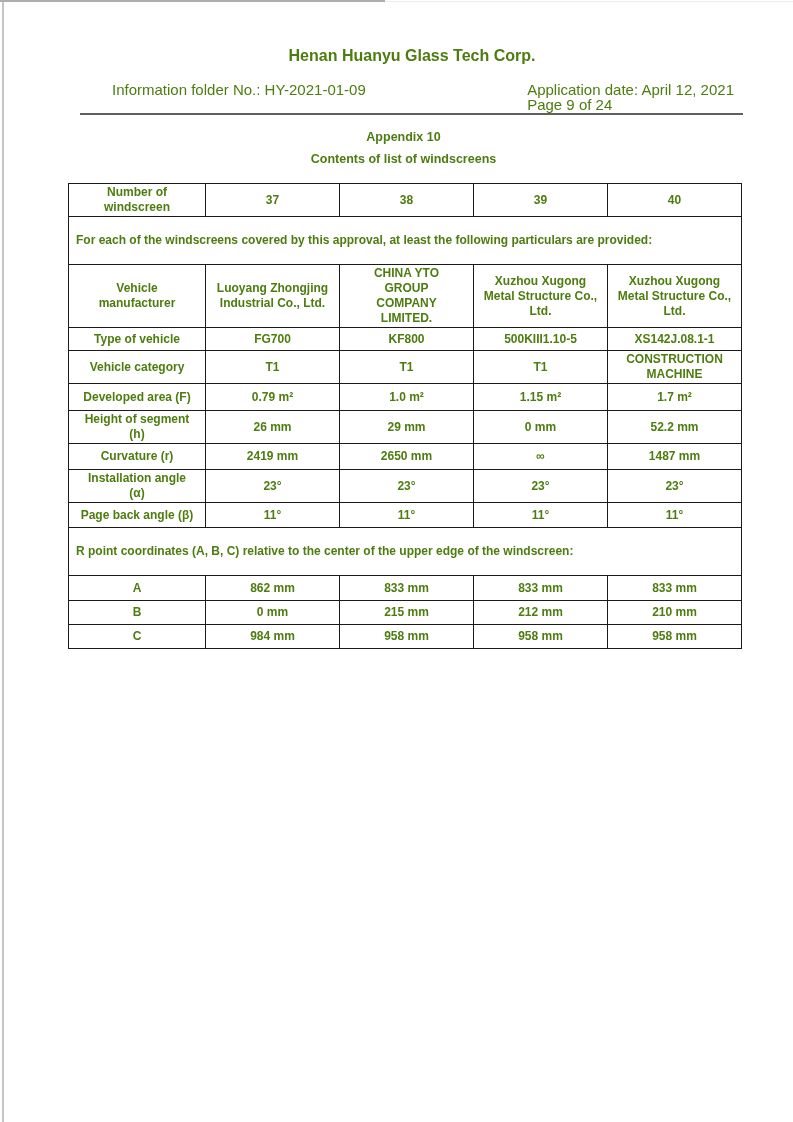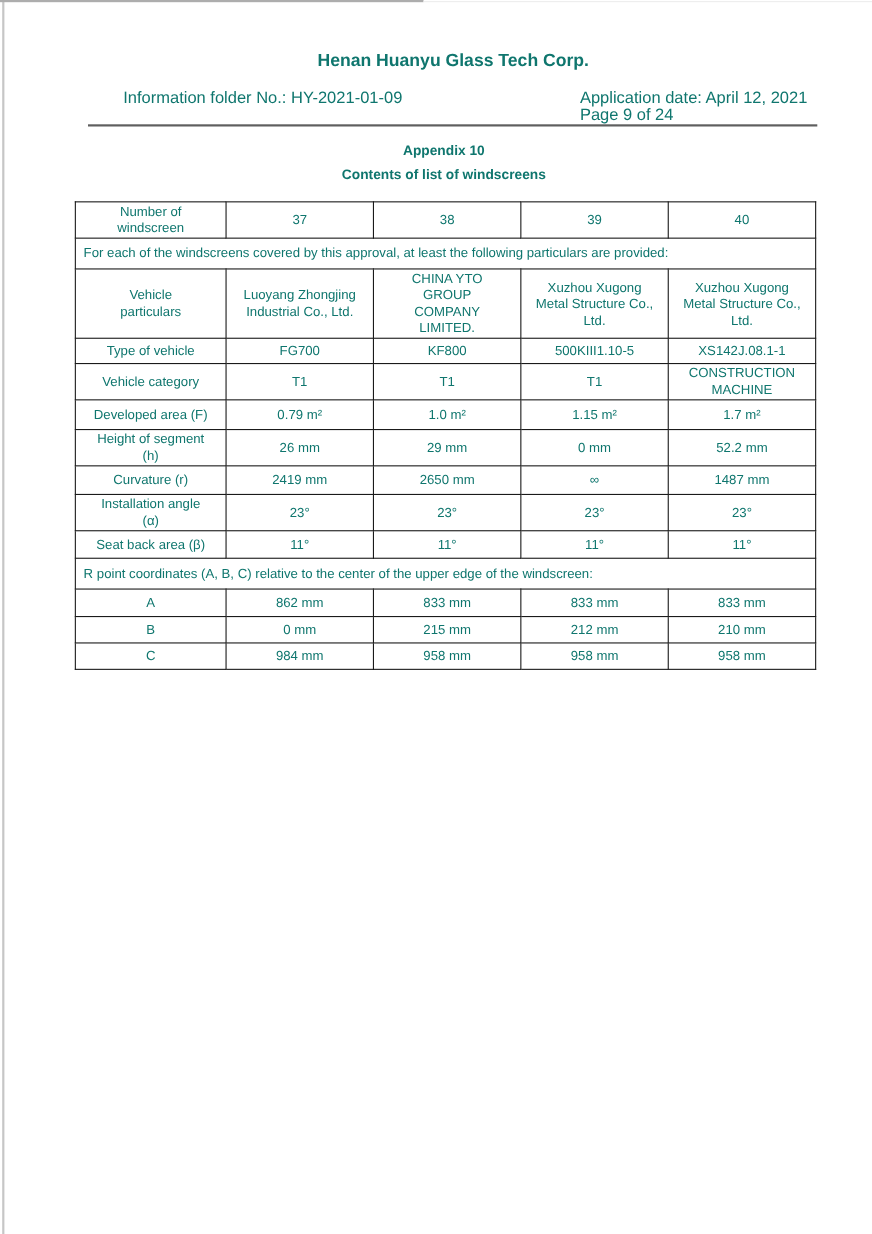--- a/index.html
+++ b/index.html
@@ -2,21 +2,21 @@
 <html><head>
 <meta charset="utf-8">
 <style>
   html, body { margin: 0; padding: 0; background: #ffffff; }
   .page {
     position: relative;
     width: 793px;
     height: 1122px;
     background: #ffffff;
     font-family: "Liberation Sans", sans-serif;
-    color: #0f766e;
+    color: #4d7c0f;
     overflow: hidden;
   }
   
   .edge-left   { position: absolute; left: 2px; top: 0; width: 2px; height: 1122px; background: #c6c6c6; }
   .edge-top-a  { position: absolute; left: 0; top: 0; width: 385px; height: 2px; background: #adadad; }
   .edge-top-b  { position: absolute; left: 385px; top: 1px; width: 408px; height: 1px; background: #ededed; }
 
   .doc-title {
     margin-left: 31px;
     padding-top: 46px;
@@ -48,34 +48,35 @@
     line-height: 15px;
   }
   .appendix { margin-top: 15px; }
   .subtitle { margin-top: 7px; }
 
   table.windscreen {
     border-collapse: collapse;
     table-layout: fixed;
     margin: 16px 0 0 68px;
     width: 673px;
+    font-weight: bold;
   }
   table.windscreen td {
     border: 1px solid #1a1a1a;
     font-size: 12px;
     text-align: center;
     vertical-align: middle;
     padding: 1px 4px;
     white-space: pre-line;
     line-height: 1.25;
     overflow: hidden;
   }
   table.windscreen td.note-cell {
     text-align: left;
-    padding: 6px 7px;
+    padding: 16px 7px;
     white-space: normal;
   }
   .rh32 { height: 32px; } .rh23 { height: 23px; } .rh63 { height: 63px; }
   .rh29 { height: 29px; } .rh27 { height: 27px; } .rh26 { height: 26px; }
   .rh28 { height: 28px; } .rh25 { height: 25px; } .rh24 { height: 24px; }
 </style>
 </head>
 <body>
 
 <div class="page">
@@ -114,21 +115,21 @@
         <td>37</td>
         <td>38</td>
         <td>39</td>
         <td>40</td>
       </tr>
       <tr class="rh23">
         <td class="note-cell" colspan="5">For each of the windscreens covered by this approval, at least the following particulars are provided:</td>
       </tr>
       <tr class="rh63">
         <td>Vehicle
-particulars</td>
+manufacturer</td>
         <td>Luoyang Zhongjing
 Industrial Co., Ltd.</td>
         <td>CHINA YTO
 GROUP
 COMPANY
 LIMITED.</td>
         <td>Xuzhou Xugong
 Metal Structure Co.,
 Ltd.</td>
         <td>Xuzhou Xugong
@@ -174,21 +175,21 @@
       </tr>
       <tr class="rh28">
         <td>Installation angle
 (α)</td>
         <td>23°</td>
         <td>23°</td>
         <td>23°</td>
         <td>23°</td>
       </tr>
       <tr class="rh25">
-        <td>Seat back area (β)</td>
+        <td>Page back angle (β)</td>
         <td>11°</td>
         <td>11°</td>
         <td>11°</td>
         <td>11°</td>
       </tr>
       <tr class="rh23">
         <td class="note-cell" colspan="5">R point coordinates (A, B, C) relative to the center of the upper edge of the windscreen:</td>
       </tr>
       <tr class="rh25">
         <td>A</td>

